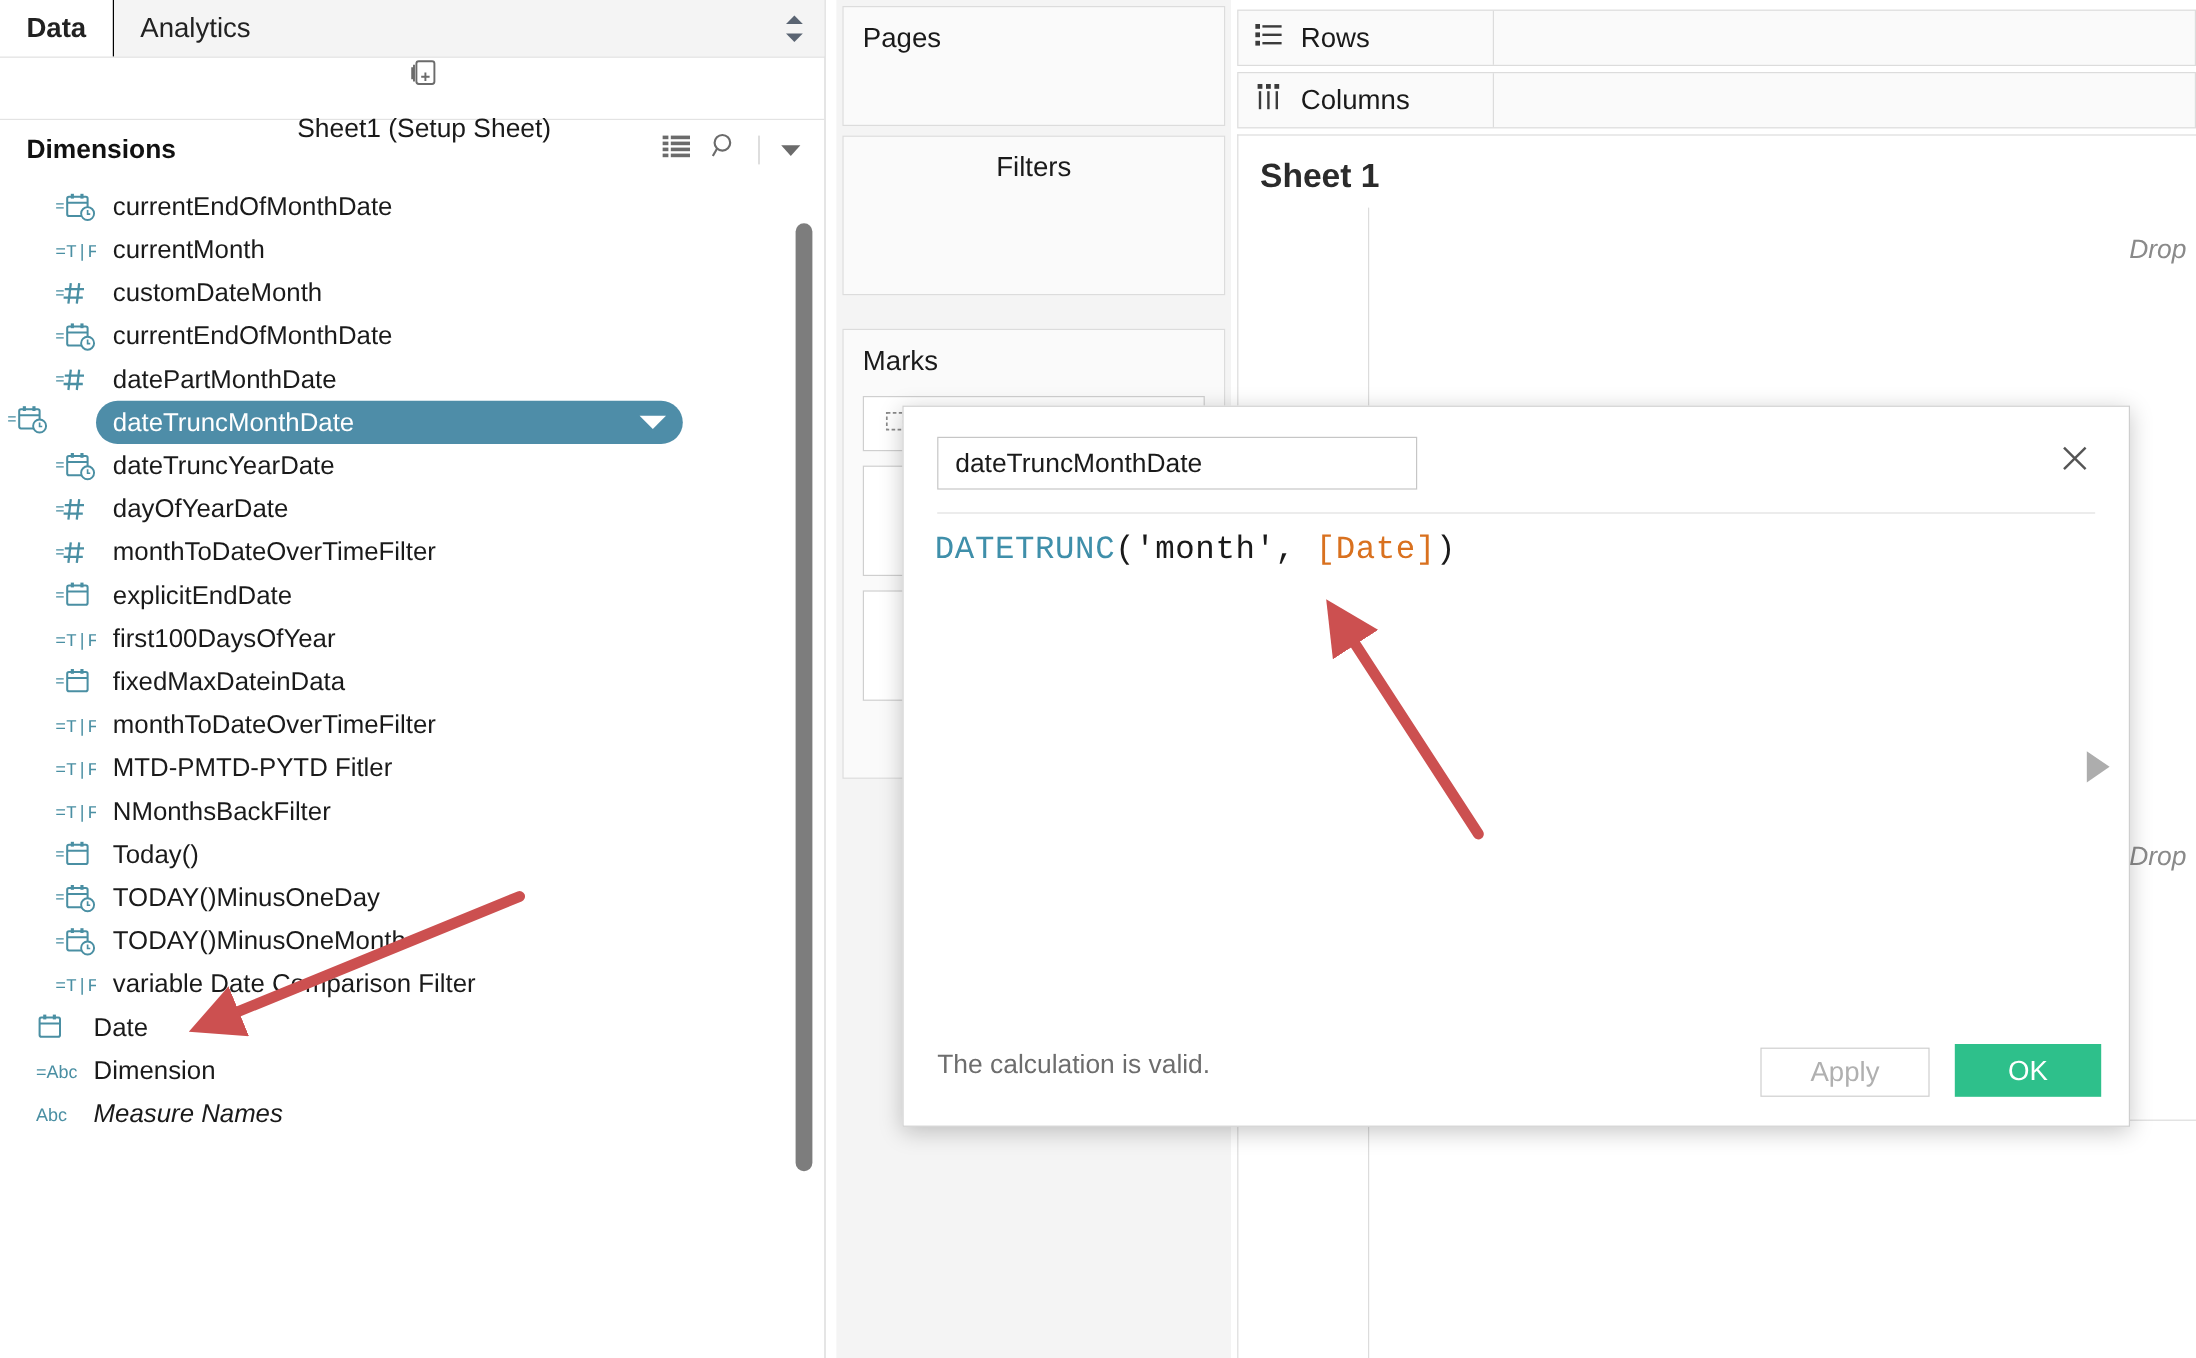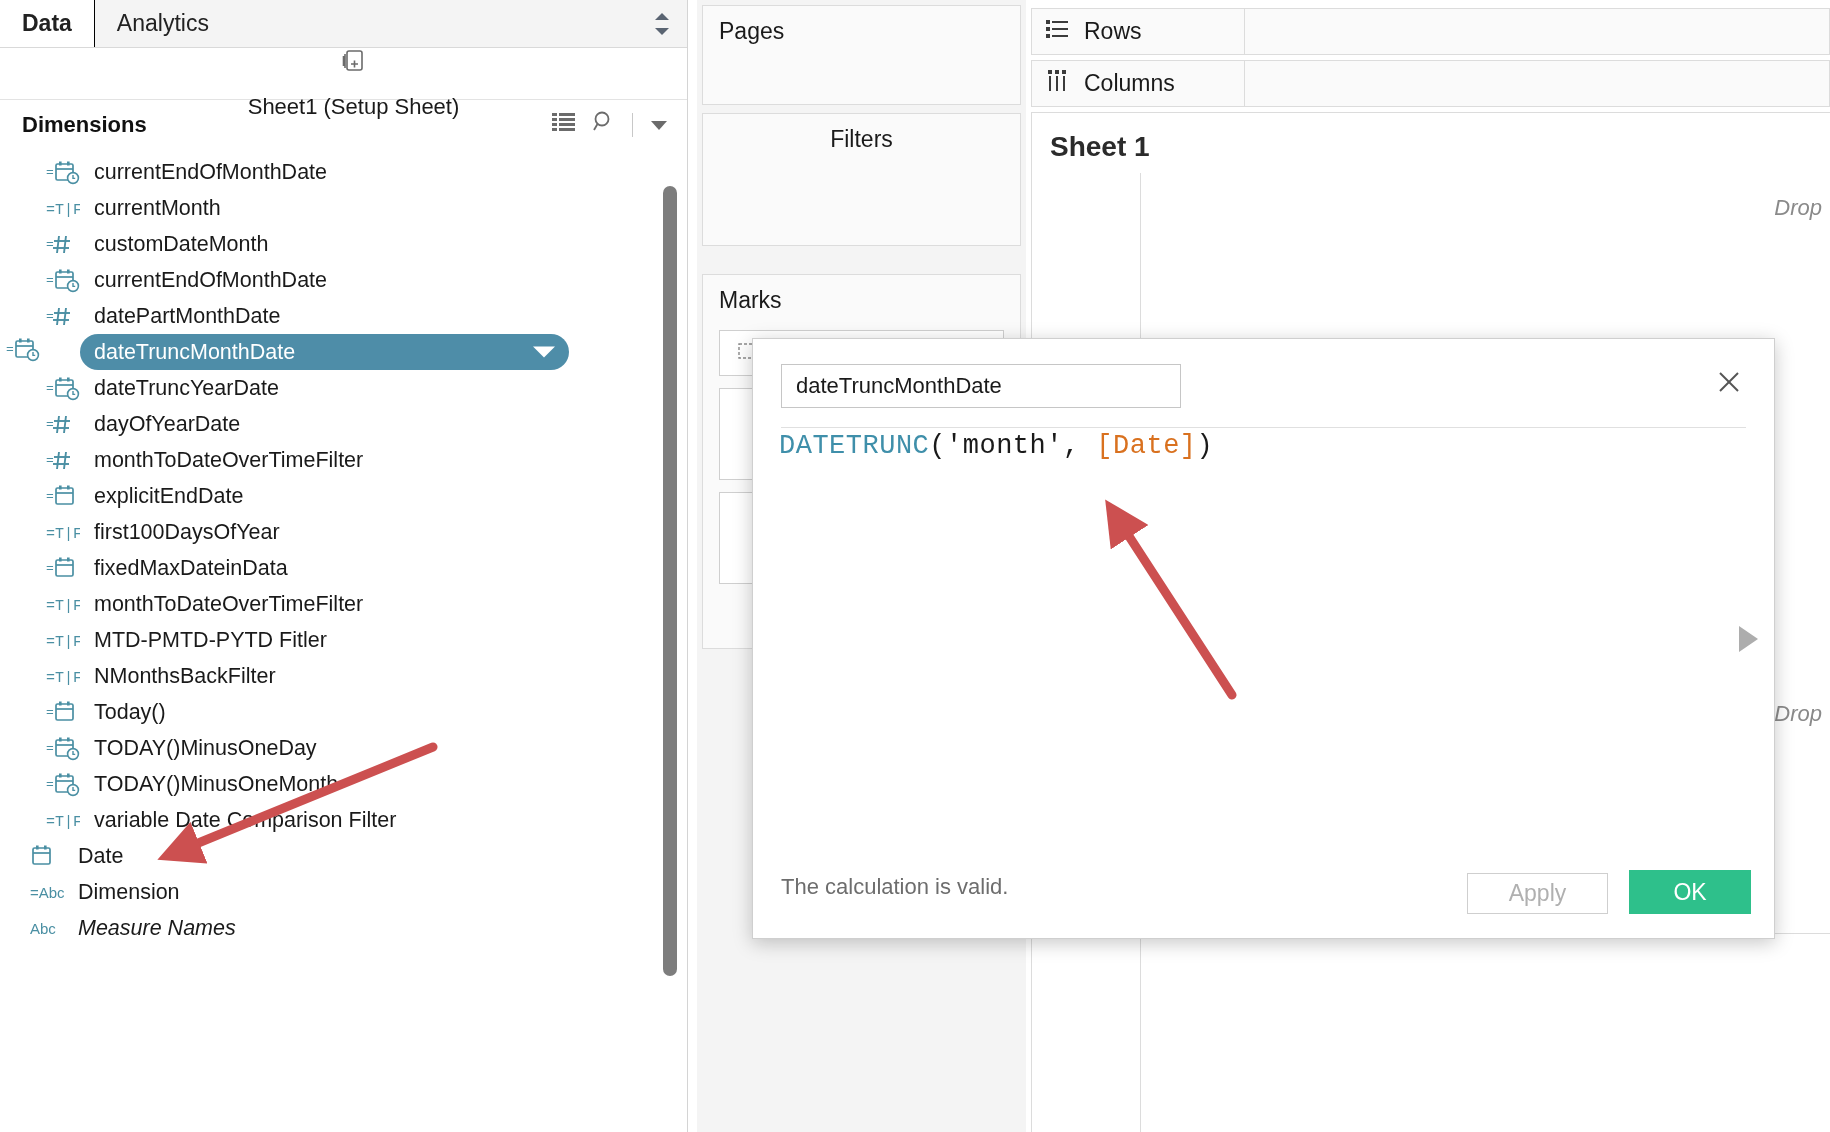--- a/index.html
+++ b/index.html
@@ -192,21 +192,21 @@
     position: absolute; right: 24px; top: 22px;
     width: 42px; height: 42px;
     display: flex; align-items: center; justify-content: center;
     font-size: 30px; color: #5c5c5c; line-height: 1;
   }
   #calc-sep {
     position: absolute; left: 28px; right: 28px; top: 88px;
     height: 1px; background: #e0e0e0;
   }
   #formula {
-    position: absolute; left: 26px; top: 92px; right: 60px;
+    position: absolute; left: 26px; top: 105px; right: 60px;
     font-family: "Liberation Mono", monospace;
     font-size: 27px; letter-spacing: 0.5px;
     white-space: pre;
   }
   .tok-fn   { color: #3f8faa; }
   .tok-pn   { color: #1a1a1a; }
   .tok-str  { color: #1a1a1a; }
   .tok-fld  { color: #d9711f; }
   #calc-expand {
     position: absolute; right: 16px; top: 50%; transform: translateY(-50%);

